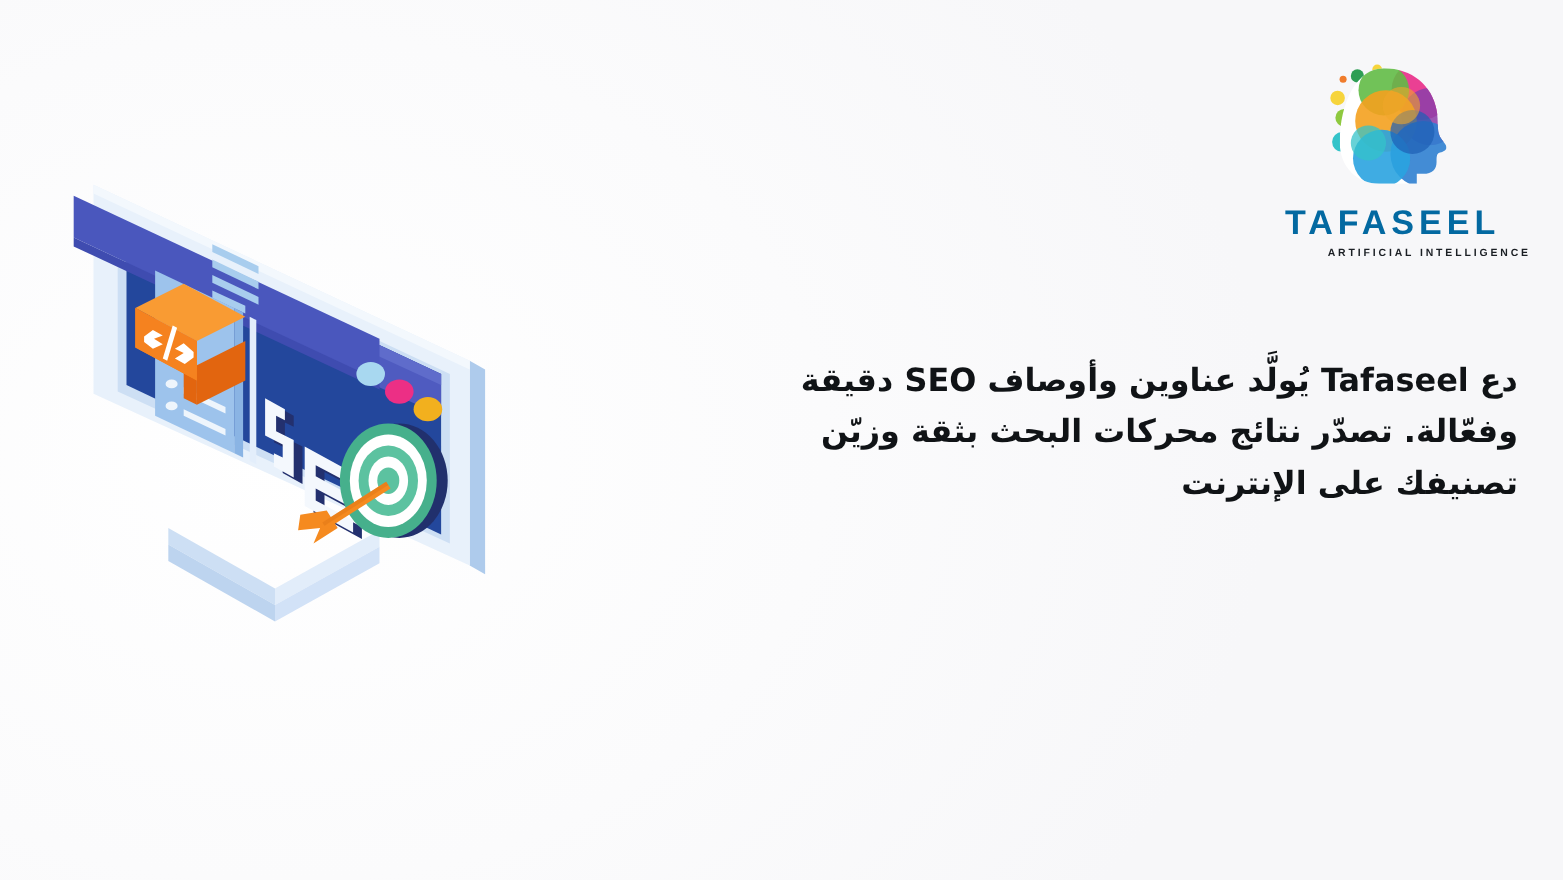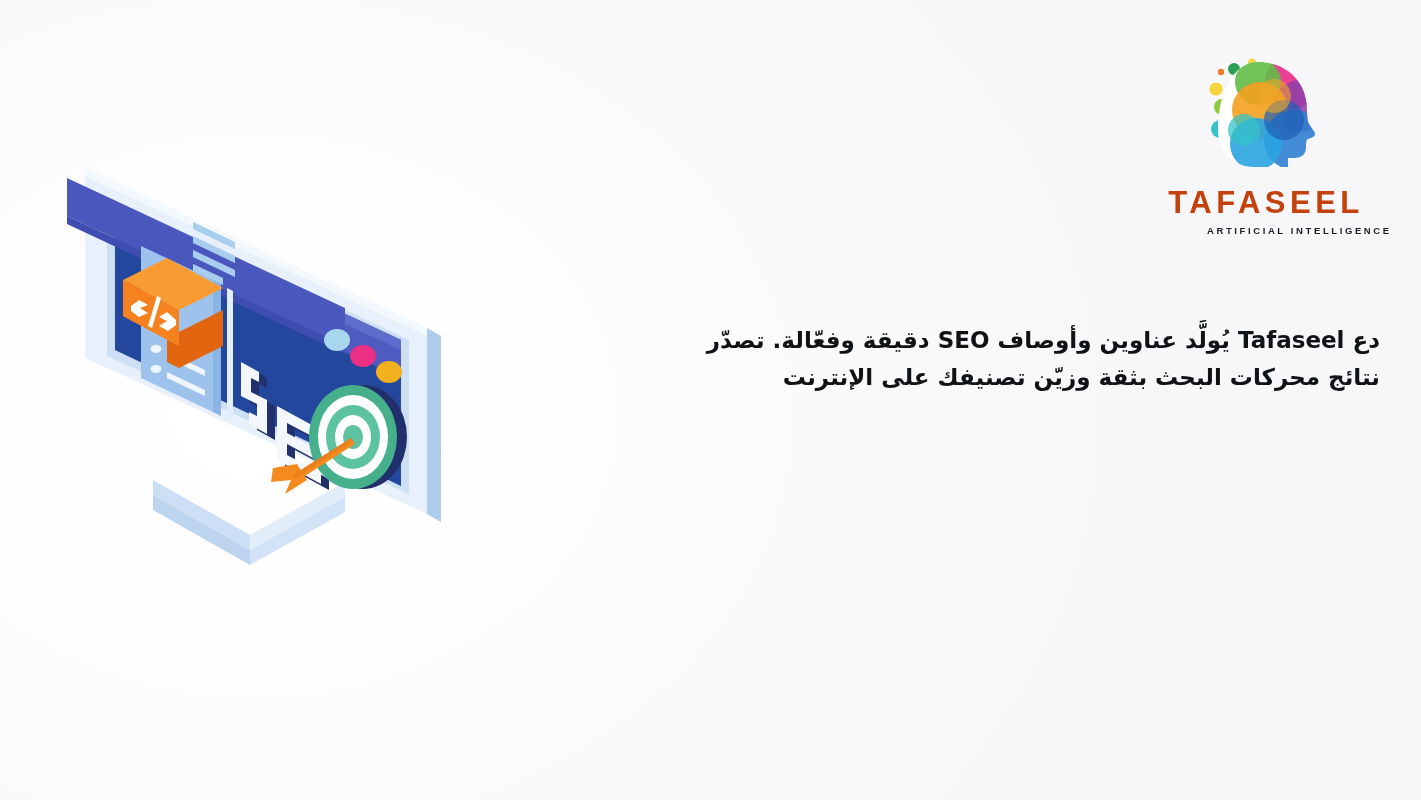--- a/index.html
+++ b/index.html
@@ -36,21 +36,21 @@
     width:140px;
     height:125px;
     margin:0 auto 14px auto;
     display:block;
   }
   .logo-word {
     font-family:"Liberation Sans", sans-serif;
     font-size:31px;
     font-weight:bold;
     letter-spacing:4.5px;
-    color:#c2410c;
+    color:#0369a1;
     line-height:1;
     direction:ltr;
     white-space:nowrap;
   }
   .logo-sub {
     font-family:"Liberation Sans", sans-serif;
     font-size:9.5px;
     font-weight:bold;
     letter-spacing:2.6px;
     color:#1b1f24;
@@ -73,21 +73,21 @@
     font-family:"DejaVu Sans", sans-serif;
     font-size:46px;
     font-weight:bold;
     color:#07090b;
     line-height:1.18;
     letter-spacing:0px;
   }
   .subcopy {
     margin-top:26px;
     font-family:"DejaVu Sans", sans-serif;
-    font-size:23px;
+    font-size:29px;
     font-weight:bold;
     color:#101316;
     line-height:1.62;
   }
 
   
   .illustration {
     position:absolute;
     top:150px;
     left:45px;

